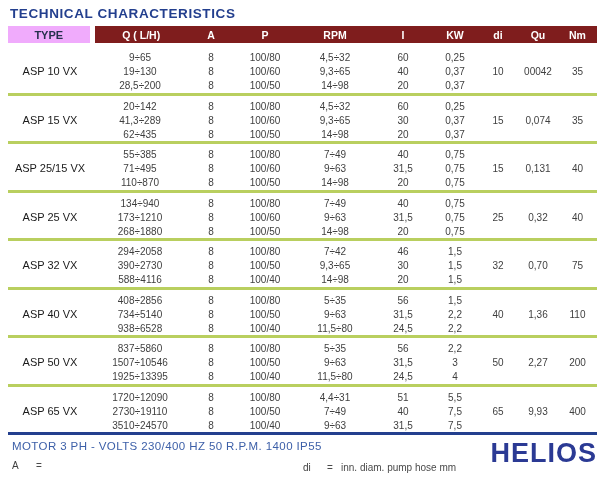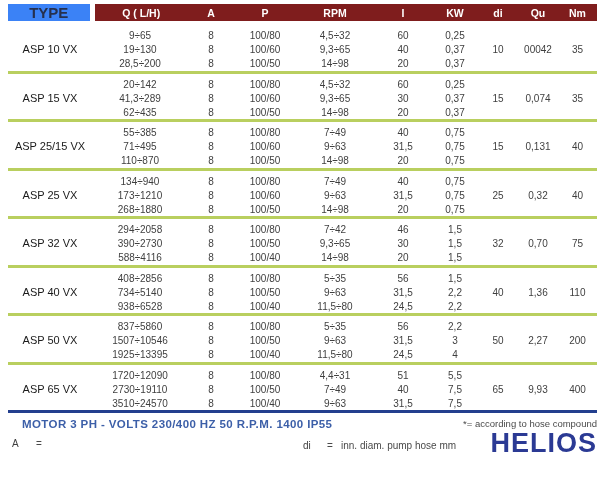--- a/index.html
+++ b/index.html
@@ -27,24 +27,24 @@
   }
   thead th {
     font-size: 10.5px;
     font-weight: bold;
     height: 19px;
     text-align: center;
     vertical-align: middle;
   }
   thead { border-bottom: 4px solid #ffffff; }
   th.type-h {
-    background: #3b82f6;
+    background: #f0abfc;
     color: #26304d;
     border-right: 5px solid #ffffff;
-    font-size: 15px;
+    font-size: 11px;
   }
   th.blue-h { background: #7f1d1d; color: #ffffff; }
 
   tbody { border-bottom: 3px solid #b9cf5f; }
   tbody:last-of-type { border-bottom: 3px solid #233f8e; }
 
   td {
     font-size: 10px;
     color: #3f3f3f;
     text-align: center;
@@ -55,23 +55,23 @@
   tbody tr:first-child td { padding-top: 4px; }
   tbody tr:last-child td { }
   td.type-cell {
     font-weight: normal;
     color: #1a1a1a;
     font-size: 11px;
   }
 
   .footer { position: relative; height: 80px; margin-top: 5px; }
   .motor {
-    position: absolute; left: 14px; top: 0;
+    position: absolute; left: 4px; top: 0;
     color: #3c5fa8;
-    font-weight: bold;
+    font-weight: normal;
     font-size: 11.5px;
     letter-spacing: 0.4px;
   }
   .legend { position: absolute; top: 19px; }
   .legend.left { left: 4px; }
   .legend.right { left: 295px; top: 21px; }
   .legend-row { display: grid; grid-template-columns: 24px 14px auto; }
   .legend-row span {
     font-size: 10px; color: #4a4a4a; line-height: 14.5px;
   }
@@ -88,20 +88,21 @@
     font-size: 27px;
     letter-spacing: 1px;
     line-height: 27px;
   }
 </style>
 </head>
 <body>
 
 <div class="page">
 
+  <h1 class="title">TECHNICAL CHARACTERISTICS</h1>
 
   <table class="chars">
     <colgroup>
       <col style="width:84px">
         <col style="width:96px">
         <col style="width:46px">
       <col style="width:62px">
         <col style="width:78px">
         <col style="width:58px">
       <col style="width:46px">
@@ -379,19 +380,18 @@
     <div class="legend right">
       <div class="legend-row">
         <span class="sym">di</span>
         <span class="eq">=</span>
         <span class="desc">inn. diam. pump hose mm</span>
       </div>
 
     </div>
 
     <div class="brand-block">
-      <div class="footnote">*=  according to hose compound</div>
       <div class="brand">HELIOS</div>
 
     </div>
   </div>
 
 </div>
 
 </body></html>

